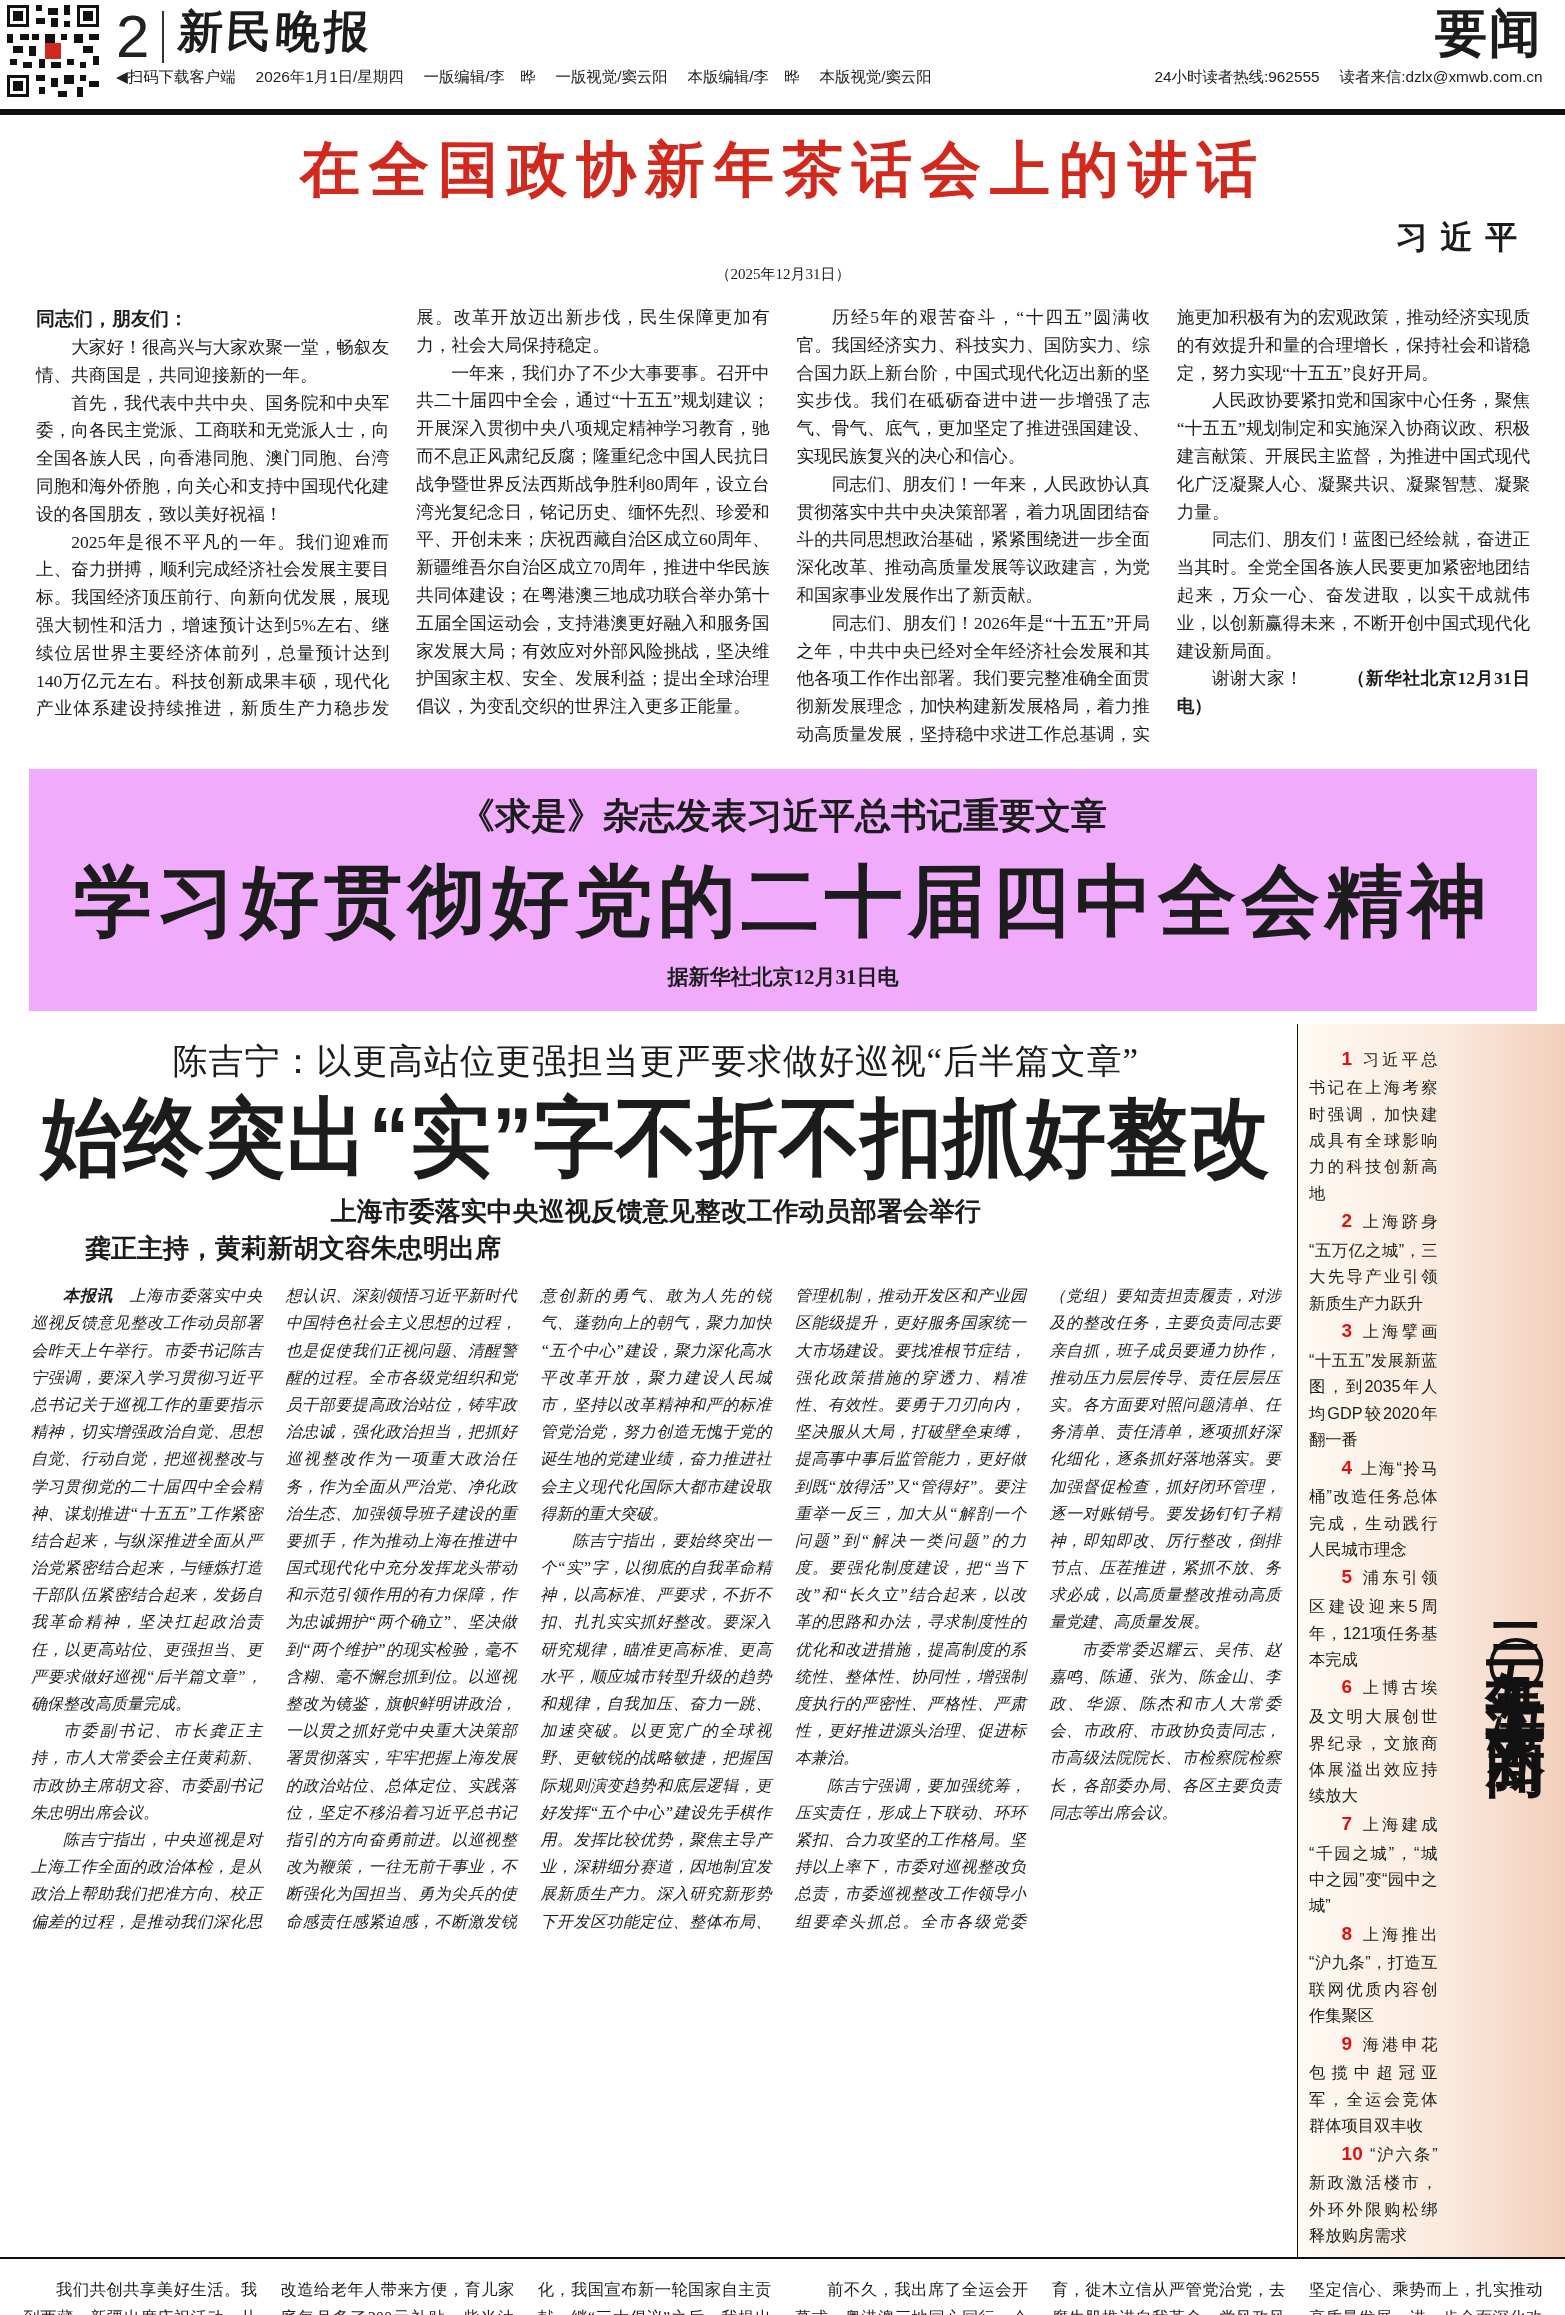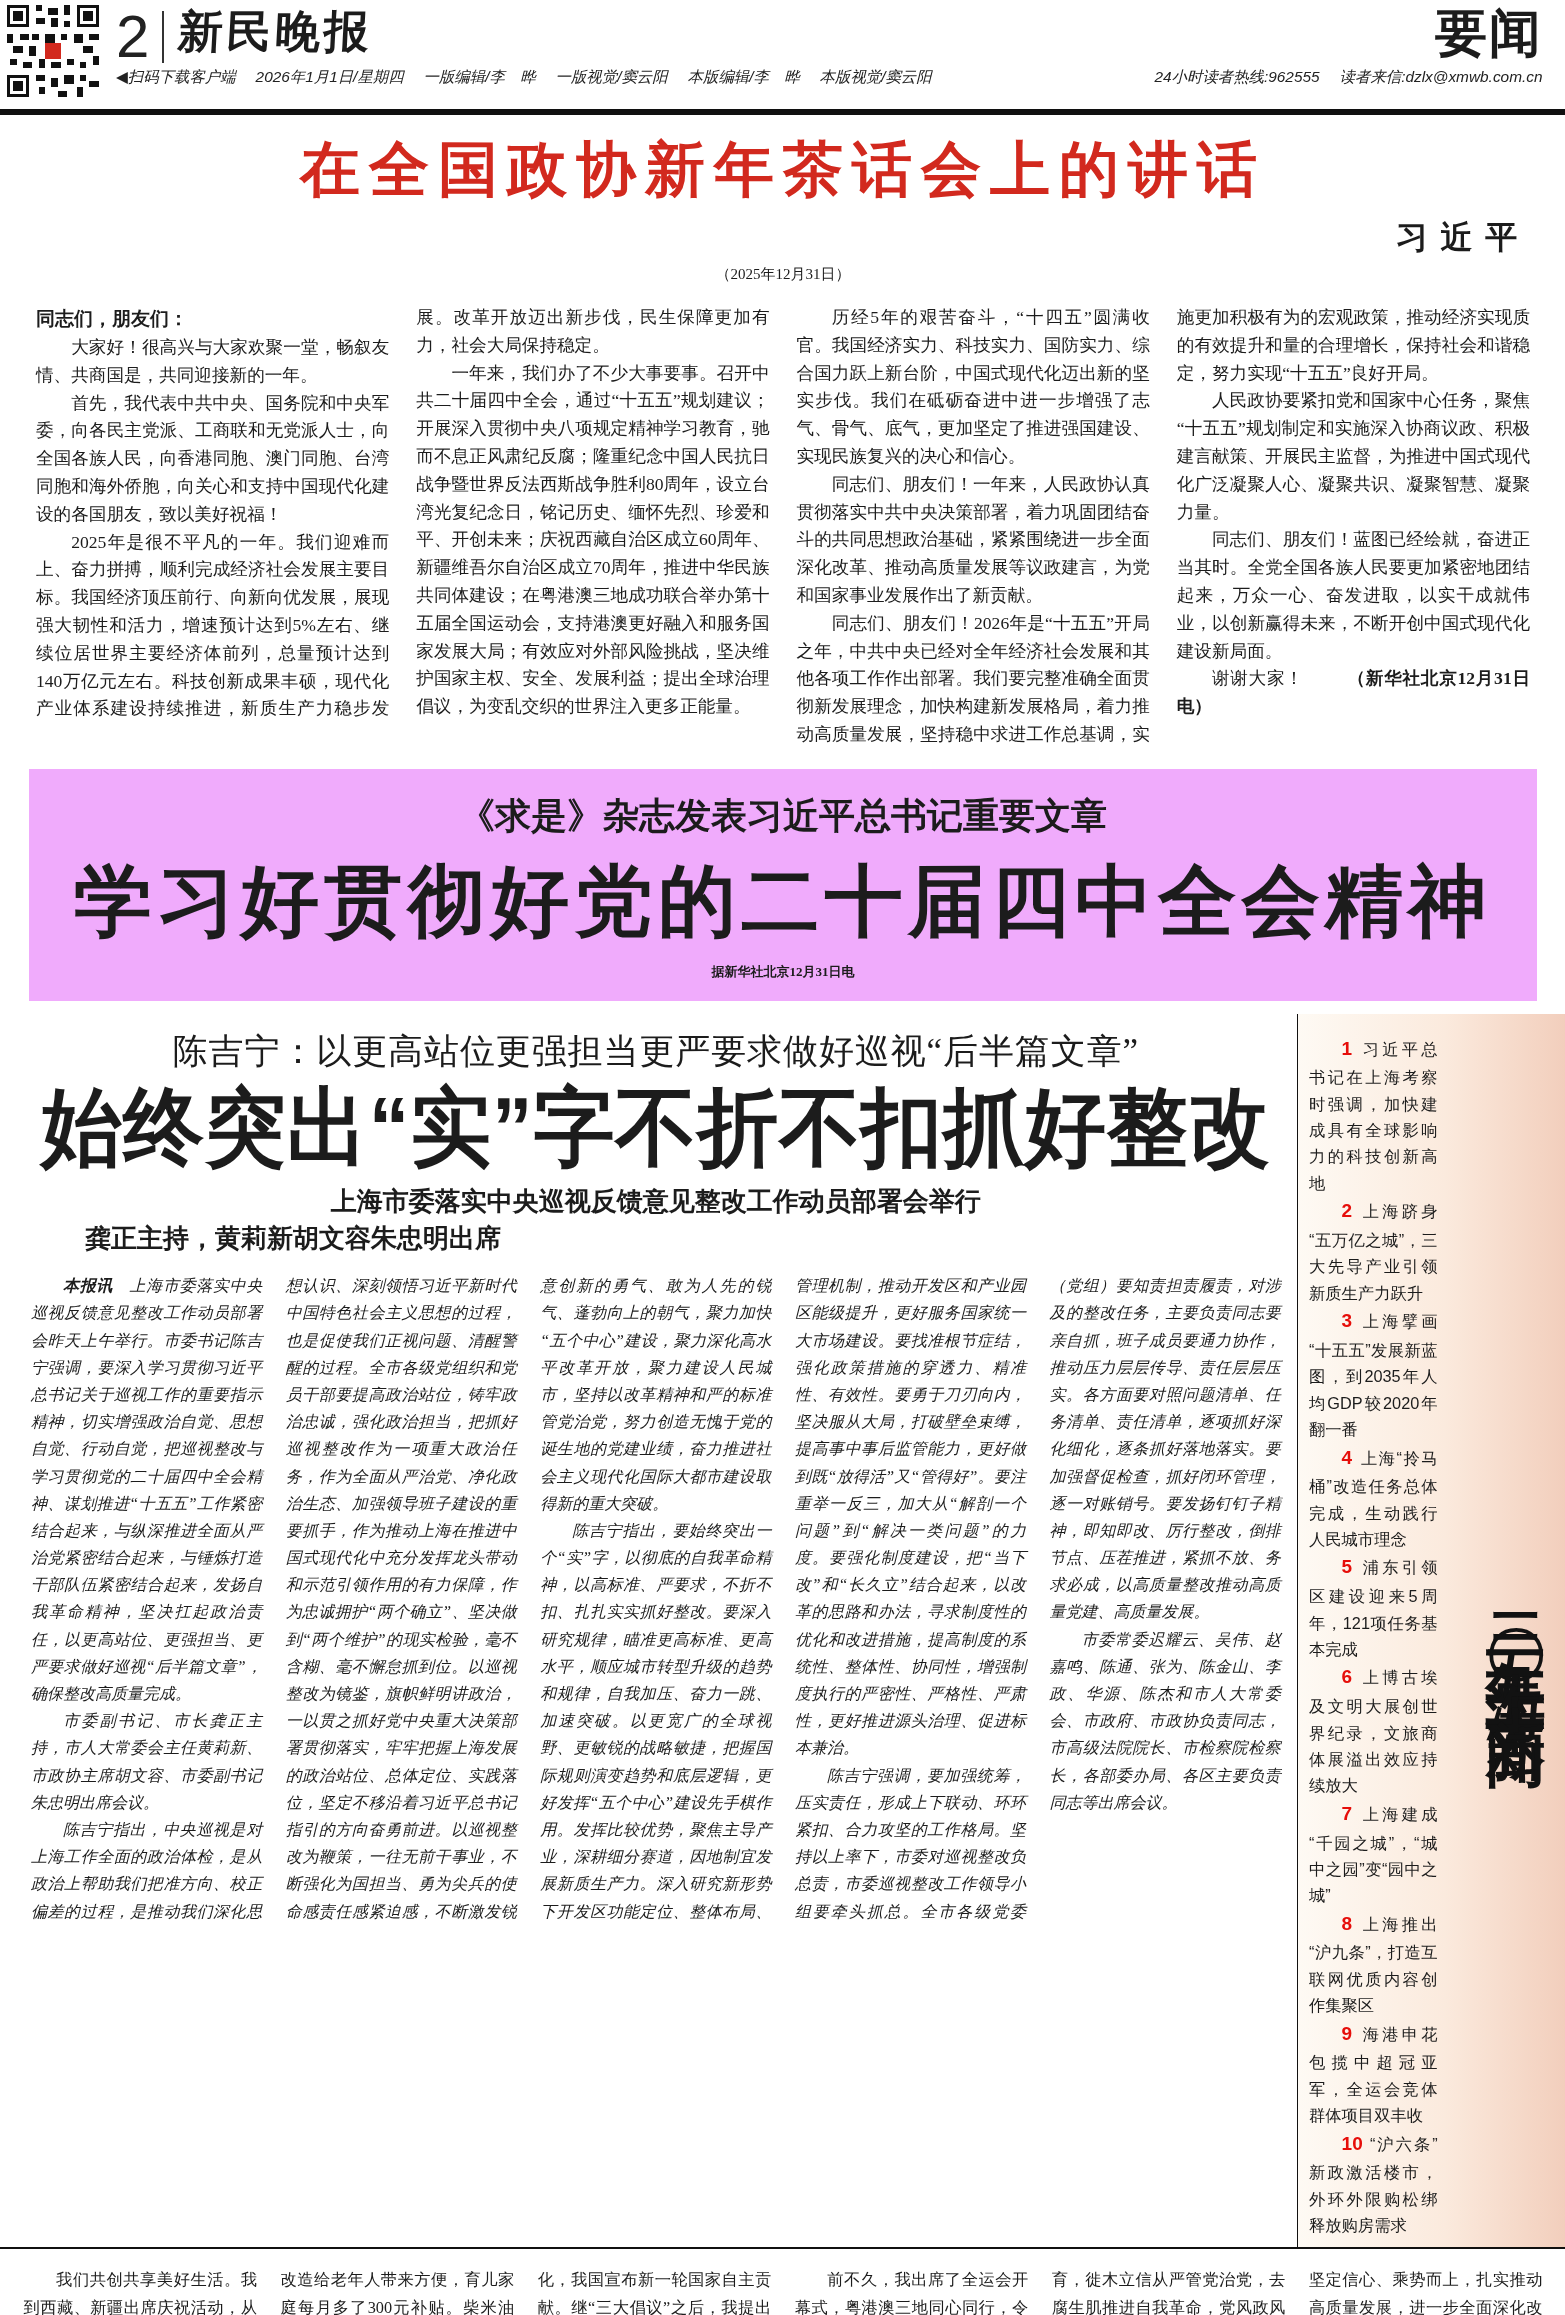--- a/index.html
+++ b/index.html
@@ -10,42 +10,42 @@
   .qr{position:absolute;left:7.2px;top:5.4px;width:92px;height:92px;}
   .hdr-main{display:flex;align-items:flex-start;padding:7.2px 23.5px 0 116px;}
   .pageno{font-family:"Liberation Sans","DejaVu Sans",sans-serif;font-weight:400;font-size:60px;line-height:1;color:#222;}
   .vsep{width:1.8px;height:52px;background:#333;margin:3.6px 14.5px 0 12.7px;}
   .masthead{font-size:45px;font-weight:900;line-height:1.15;letter-spacing:3.6px;
             font-family:"Liberation Serif","DejaVu Serif",serif;transform:skewX(-3deg);}
   .section-name{margin-left:auto;font-family:"Liberation Sans","DejaVu Sans",sans-serif;
             font-weight:900;font-size:52px;line-height:1;letter-spacing:1.8px;}
   .meta-row{display:flex;justify-content:space-between;align-items:center;
             padding:0 23.5px 3.6px 116px;font-family:"Liberation Sans","DejaVu Sans",sans-serif;
-            font-size:15.4px;color:#222;font-style:italic;}
+            font-size:15.4px;color:#222;}
   .meta-row .grp span{margin-right:20px;}
   .meta-row .grp-r span{margin-left:20px;}
   .rule-thick{height:6.3px;background:#101010;margin:0;}
   .rule-thin{height:1.8px;background:#101010;margin:0;}
   
   .a1{padding:9px 36px 14.5px 36px;}
   .a1 h1{margin:12.7px 0 5.4px 0;text-align:center;color:#d2291e;
          font-family:"Liberation Sans","DejaVu Sans",sans-serif;
          font-weight:900;font-size:60px;line-height:1.1;letter-spacing:9px;white-space:nowrap;}
   .byline{text-align:right;font-size:32px;letter-spacing:12.7px;margin:12.7px 0 5.4px 0;font-weight:600;}
   .a1-dateline{text-align:center;font-size:15px;font-weight:400;margin-bottom:20px;}
   .a1-body{column-count:4;column-gap:27px;font-size:17.6px;line-height:1.58;text-align:justify;}
   .a1-body p{margin:0;text-indent:2em;}
   .a1-body p.lead{text-indent:0;font-family:"Liberation Sans","DejaVu Sans",sans-serif;font-weight:700;font-size:19px;}
   .tail{font-weight:700;margin-left:2.5em;}
   
   .qiushi{margin:5.4px 29px 12.7px 29px;background:#f0abfc;text-align:center;padding:23.5px 9px 20px 9px;}
   .qiushi .kicker{font-family:"Liberation Sans","DejaVu Sans",sans-serif;font-weight:700;font-size:36px;margin:0 0 16.3px 0;}
   .qiushi h2{margin:0 0 18px 0;font-weight:900;font-size:78px;line-height:1.12;letter-spacing:5.4px;white-space:nowrap;
              font-family:"Liberation Serif","DejaVu Serif",serif;}
-  .qiushi .q-date{font-weight:700;font-size:13px;margin:0;text-align:center;}
+  .qiushi .q-date{font-weight:700;font-size:21px;margin:0;text-align:center;}
   
   .row3{display:flex;align-items:stretch;}
   .a3{flex:1 1 auto;padding:5.4px 16.3px 16.3px 31px;border-right:1.8px solid #111;}
   .a3 .kicker{text-align:center;font-size:35px;font-weight:500;margin:9px 0 3.6px 0;letter-spacing:0.9px;}
   .a3 h2{margin:9px 0 12.7px 0;text-align:center;white-space:nowrap;
          font-family:"Liberation Sans","DejaVu Sans",sans-serif;
          font-weight:900;font-size:81px;line-height:1.08;letter-spacing:0.9px;transform:scaleY(1.06);}
   .a3 .deck1{text-align:center;font-size:26px;font-weight:700;margin:7.2px 0 1.8px 0;}
   .a3 .deck2{text-align:left;font-size:26px;font-weight:700;margin:1.8px 0 16.3px 54px;}
   .a3-body{column-count:5;column-gap:23.5px;font-size:16px;line-height:1.7;text-align:justify;}

